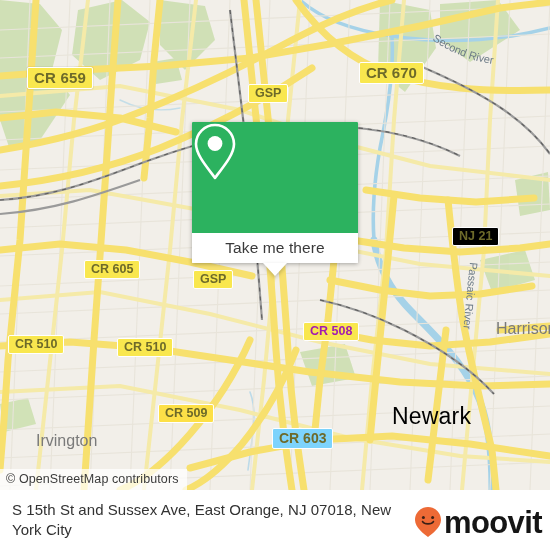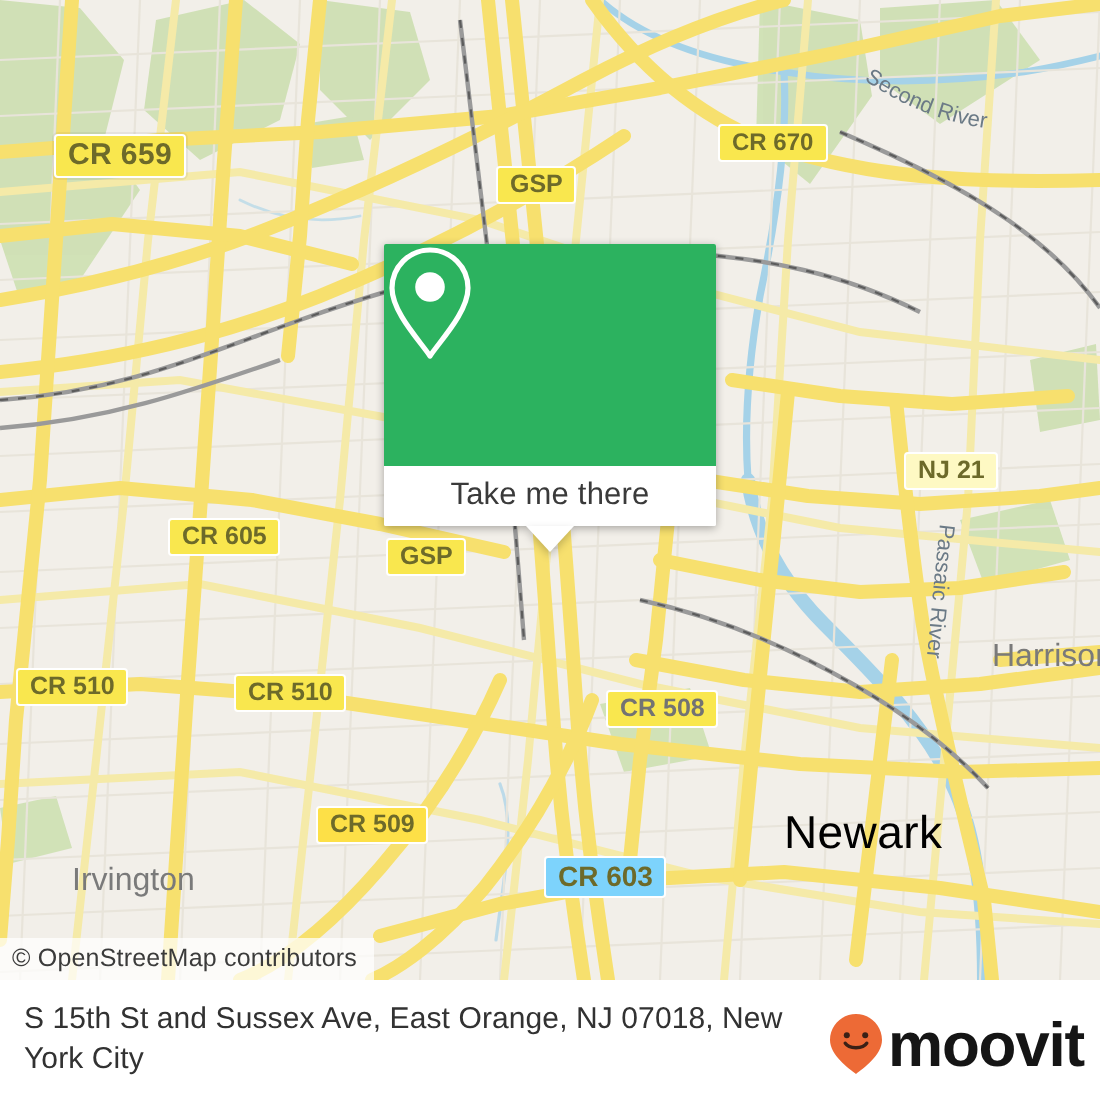--- a/index.html
+++ b/index.html
@@ -217,33 +217,33 @@
     <div style="position:absolute;left:496px;top:320px;font-size:16px;color:#7a7a7a;">Harrison</div>
     <div style="position:absolute;left:36px;top:432px;font-size:16px;color:#7a7a7a;">Irvington</div>
 
     <div class="shield" style="position:absolute;left:27px;top:67px;">
       <span style="display:inline-block;background:#f9e74e;border:1.6px solid #ffffff;border-radius:2px;padding:1px 6px 2px;font-size:15px;font-weight:bold;color:#6d6a2a;letter-spacing:.2px;box-shadow:0 0 0 1px rgba(0,0,0,.05);">CR 659</span>
     </div>
     <div style="position:absolute;left:248px;top:83px;">
       <span style="display:inline-block;background:#f9e74e;border:1.6px solid #ffffff;border-radius:2px;padding:1px 6px 2px;font-size:12.5px;font-weight:bold;color:#6d6a2a;">GSP</span>
     </div>
     <div style="position:absolute;left:359px;top:62px;">
-      <span style="display:inline-block;background:#f9e74e;border:1.6px solid #ffffff;border-radius:2px;padding:1px 6px 2px;font-size:12px;font-weight:bold;color:#6d6a2a;">CR 670</span>
+      <span style="display:inline-block;background:#f9e74e;border:1.6px solid #ffffff;border-radius:2px;padding:1px 6px 2px;font-size:15px;font-weight:bold;color:#6d6a2a;">CR 670</span>
     </div>
     <div style="position:absolute;left:452px;top:226px;">
-      <span style="display:inline-block;background:#fef9c3;border:1.6px solid #ffffff;border-radius:2px;padding:1px 6px 2px;font-size:12.5px;font-weight:bold;color:#6d6a2a;">NJ 21</span>
+      <span style="display:inline-block;background:#000000;border:1.6px solid #ffffff;border-radius:2px;padding:1px 6px 2px;font-size:12.5px;font-weight:bold;color:#6d6a2a;">NJ 21</span>
     </div>
     <div style="position:absolute;left:84px;top:259px;">
       <span style="display:inline-block;background:#f9e74e;border:1.6px solid #ffffff;border-radius:2px;padding:1px 6px 2px;font-size:12.5px;font-weight:bold;color:#6d6a2a;">CR 605</span>
     </div>
     <div style="position:absolute;left:193px;top:269px;">
       <span style="display:inline-block;background:#f9e74e;border:1.6px solid #ffffff;border-radius:2px;padding:1px 6px 2px;font-size:12.5px;font-weight:bold;color:#6d6a2a;">GSP</span>
     </div>
     <div style="position:absolute;left:303px;top:321px;">
-      <span style="display:inline-block;background:#f9e74e;border:1.6px solid #ffffff;border-radius:2px;padding:1px 6px 2px;font-size:12.5px;font-weight:bold;color:#737373;margin-top:24px;">CR 508</span>
+      <span style="display:inline-block;background:#f9e74e;border:1.6px solid #ffffff;border-radius:2px;padding:1px 6px 2px;font-size:12.5px;font-weight:bold;color:#a21caf;">CR 508</span>
     </div>
     <div style="position:absolute;left:8px;top:334px;">
       <span style="display:inline-block;background:#f9e74e;border:1.6px solid #ffffff;border-radius:2px;padding:1px 6px 2px;font-size:12.5px;font-weight:bold;color:#6d6a2a;">CR 510</span>
     </div>
     <div style="position:absolute;left:117px;top:337px;">
       <span style="display:inline-block;background:#f9e74e;border:1.6px solid #ffffff;border-radius:2px;padding:1px 6px 2px;font-size:12.5px;font-weight:bold;color:#6d6a2a;">CR 510</span>
     </div>
     <div style="position:absolute;left:158px;top:403px;">
       <span style="display:inline-block;background:#fde047;border:1.6px solid #ffffff;border-radius:2px;padding:1px 6px 2px;font-size:12.5px;font-weight:bold;color:#6d6a2a;">CR 509</span>
     </div>

